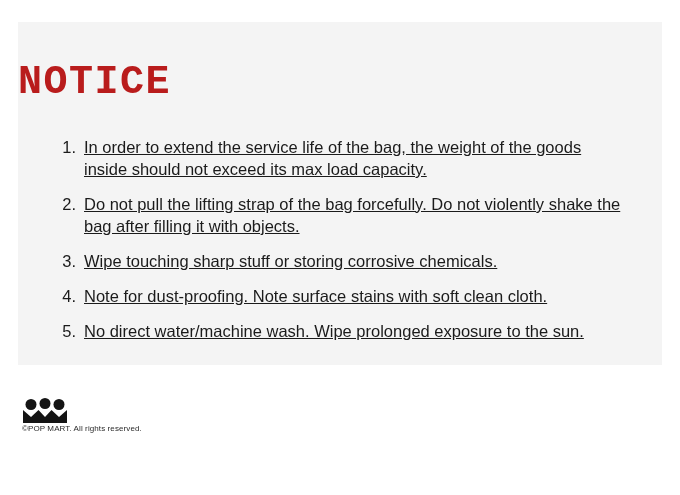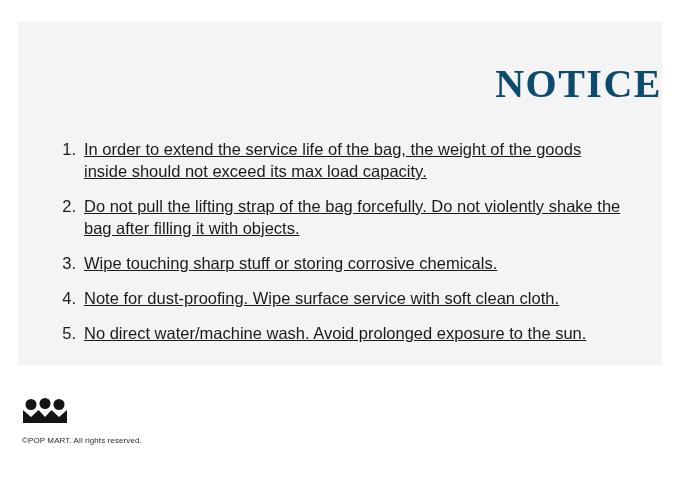--- a/index.html
+++ b/index.html
@@ -26,26 +26,26 @@
     left: 18px;
     top: 22px;
     width: 644px;
     height: 343px;
     background: #f4f4f4;
     box-sizing: border-box;
   }
   .notice-title {
     margin: 0;
     padding-top: 38px;
-    text-align: right;
+    text-align: left;
     font-size: 40px;
     font-weight: bold;
     letter-spacing: 1.5px;
-    color: #0c4a6e;
-    font-family: Liberation Serif, serif;
+    color: #b91c1c;
+    font-family: Liberation Mono, monospace;
   }
   .notice-list {
     margin: 0;
     padding: 32px 34px 0 40px;
     list-style: none;
   }
   .notice-item {
     display: flex;
     align-items: flex-start;
     margin-bottom: 13px;
@@ -72,21 +72,20 @@
   }
   .logo {
     width: 46px;
     height: 26px;
     position: relative;
   }
   .logo svg {
     display: block;
   }
   .copyright {
-    margin-top: 12px;
     font-size: 8px;
     letter-spacing: 0.1px;
     color: #2a2a2a;
   }
 </style>
 </head>
 <body>
 
 <div class="page">
 
@@ -101,25 +100,25 @@
       <li class="notice-item">
         <span class="notice-index">2.</span>
         <span class="notice-text">Do not pull the lifting strap of the bag forcefully. Do not violently shake the bag after filling it with objects.</span>
       </li>
       <li class="notice-item">
         <span class="notice-index">3.</span>
         <span class="notice-text">Wipe touching sharp stuff or storing corrosive chemicals.</span>
       </li>
       <li class="notice-item">
         <span class="notice-index">4.</span>
-        <span class="notice-text">Note for dust-proofing. Wipe surface service with soft clean cloth.</span>
+        <span class="notice-text">Note for dust-proofing. Note surface stains with soft clean cloth.</span>
       </li>
       <li class="notice-item">
         <span class="notice-index">5.</span>
-        <span class="notice-text">No direct water/machine wash. Avoid prolonged exposure to the sun.</span>
+        <span class="notice-text">No direct water/machine wash. Wipe prolonged exposure to the sun.</span>
       </li>
     </ul>
   </div>
 
   <div class="footer">
     <div class="logo">
       <svg width="46" height="26" viewBox="0 0 46 26" xmlns="http://www.w3.org/2000/svg">
         <circle cx="9" cy="6.5" r="5.5" fill="#141414"></circle>
         <circle cx="23" cy="5.5" r="5.5" fill="#141414"></circle>
         <circle cx="37" cy="6.5" r="5.5" fill="#141414"></circle>

